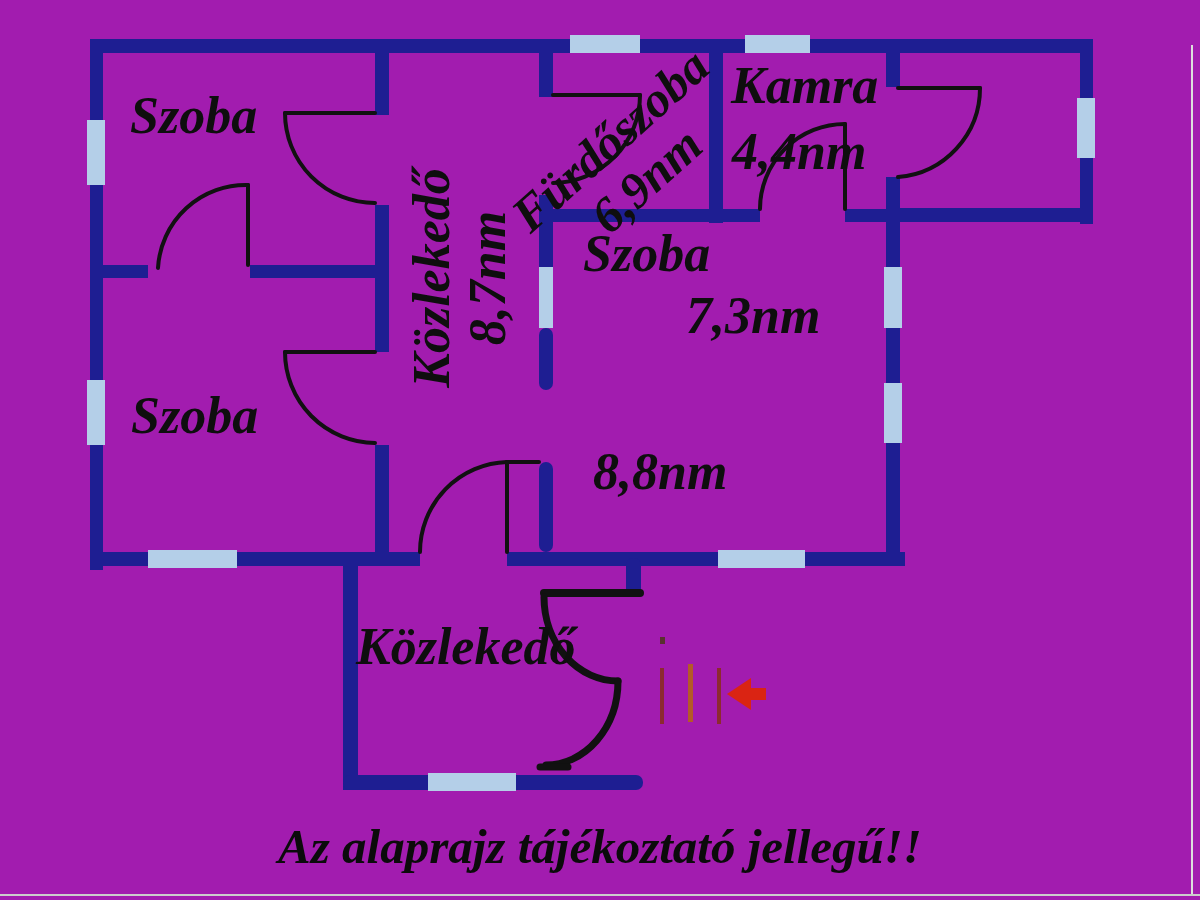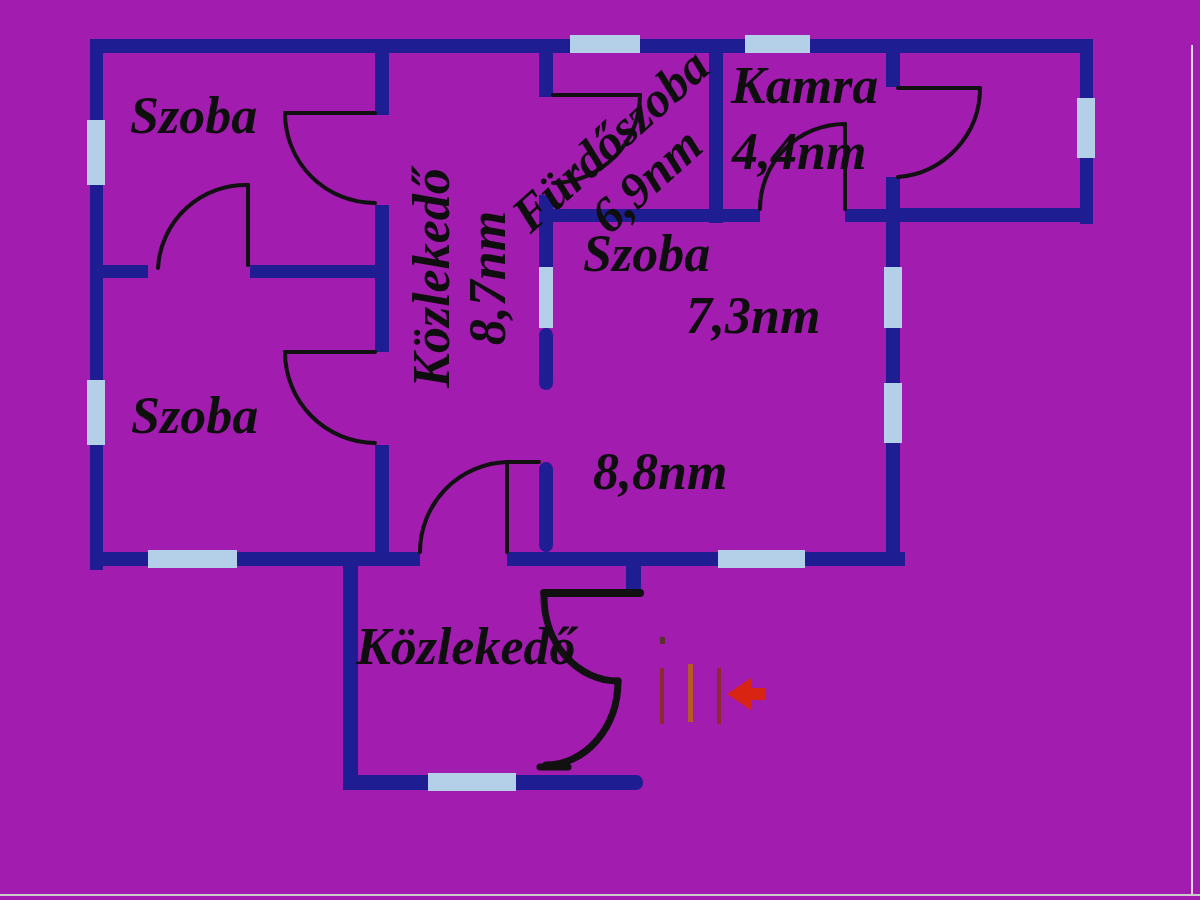--- a/index.html
+++ b/index.html
@@ -142,14 +142,15 @@
   <div class="lbl" style="left:732px;top:126px">4,4nm</div>
 
 
   <div class="lbl" style="left:583px;top:228px">Szoba</div>
   <div class="lbl" style="left:686px;top:290px">7,3nm</div>
 
   <div class="lbl" style="left:593px;top:446px">8,8nm</div>
 
   <div class="lbl" style="left:356px;top:621px">Közlekedő</div>
 
+  <div id="caption">Az alaprajz tájékoztató jellegű!!</div>
 
 </div>
 
 </body></html>

